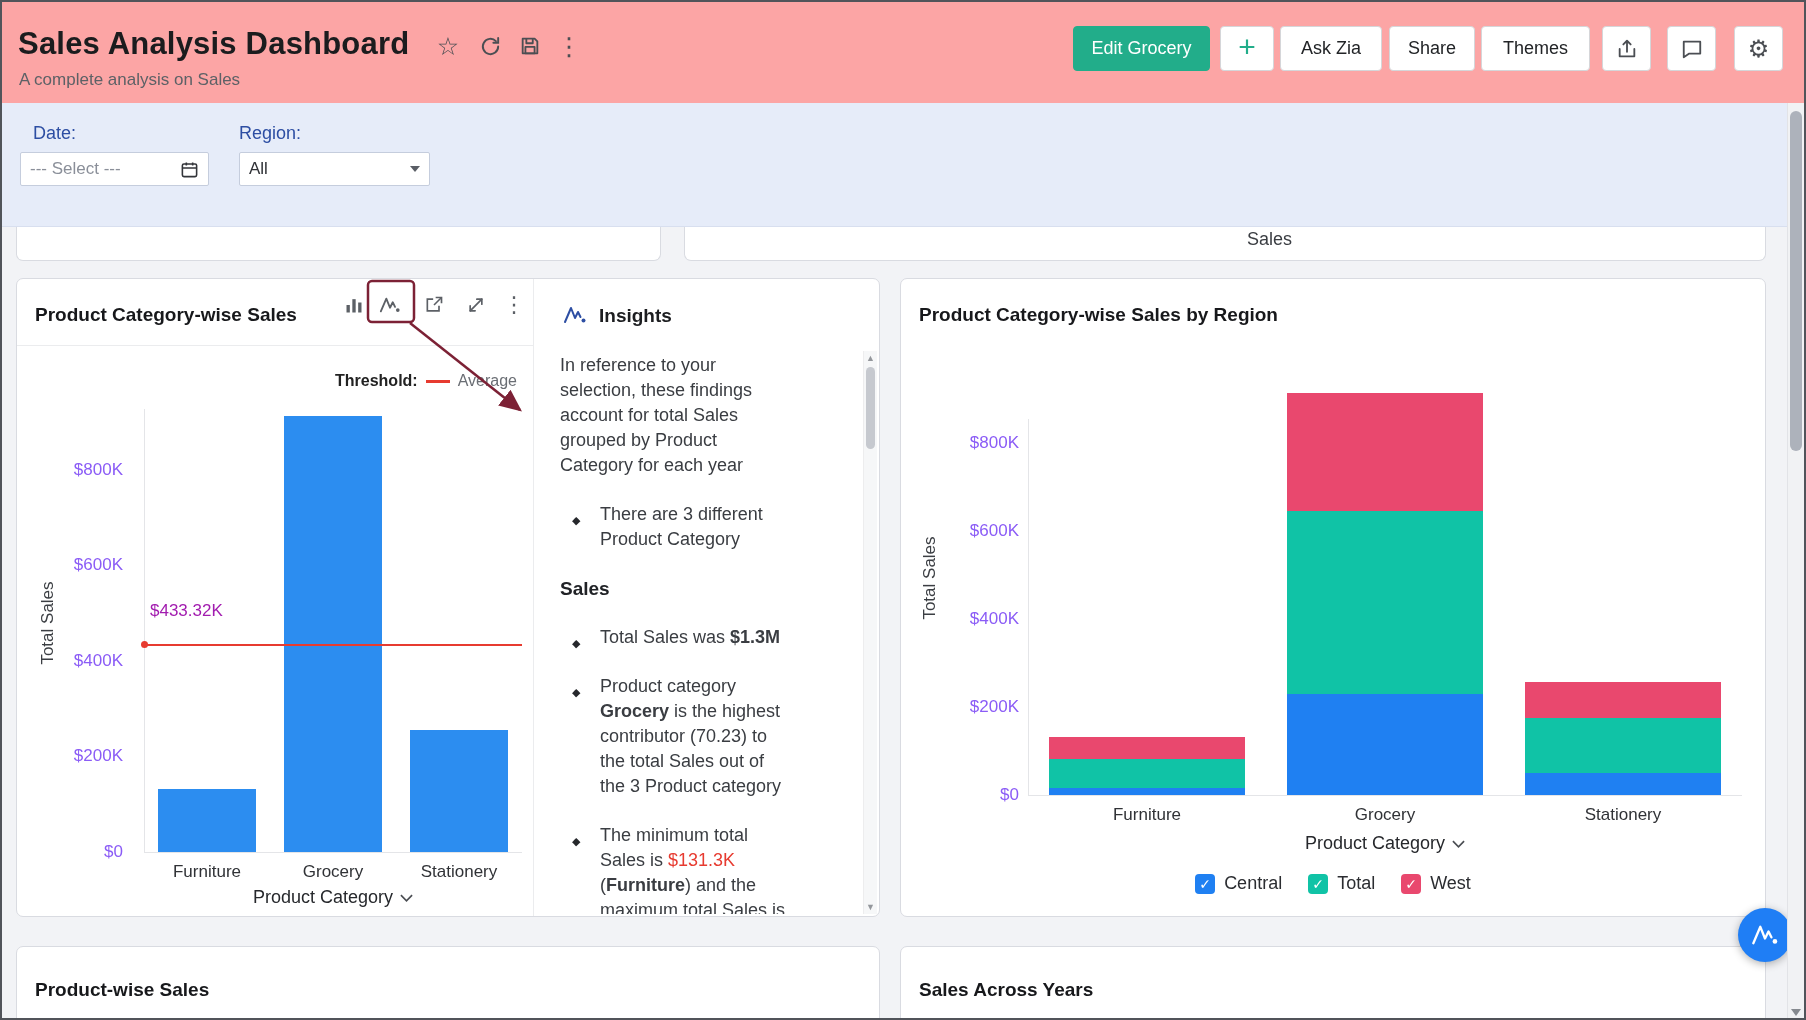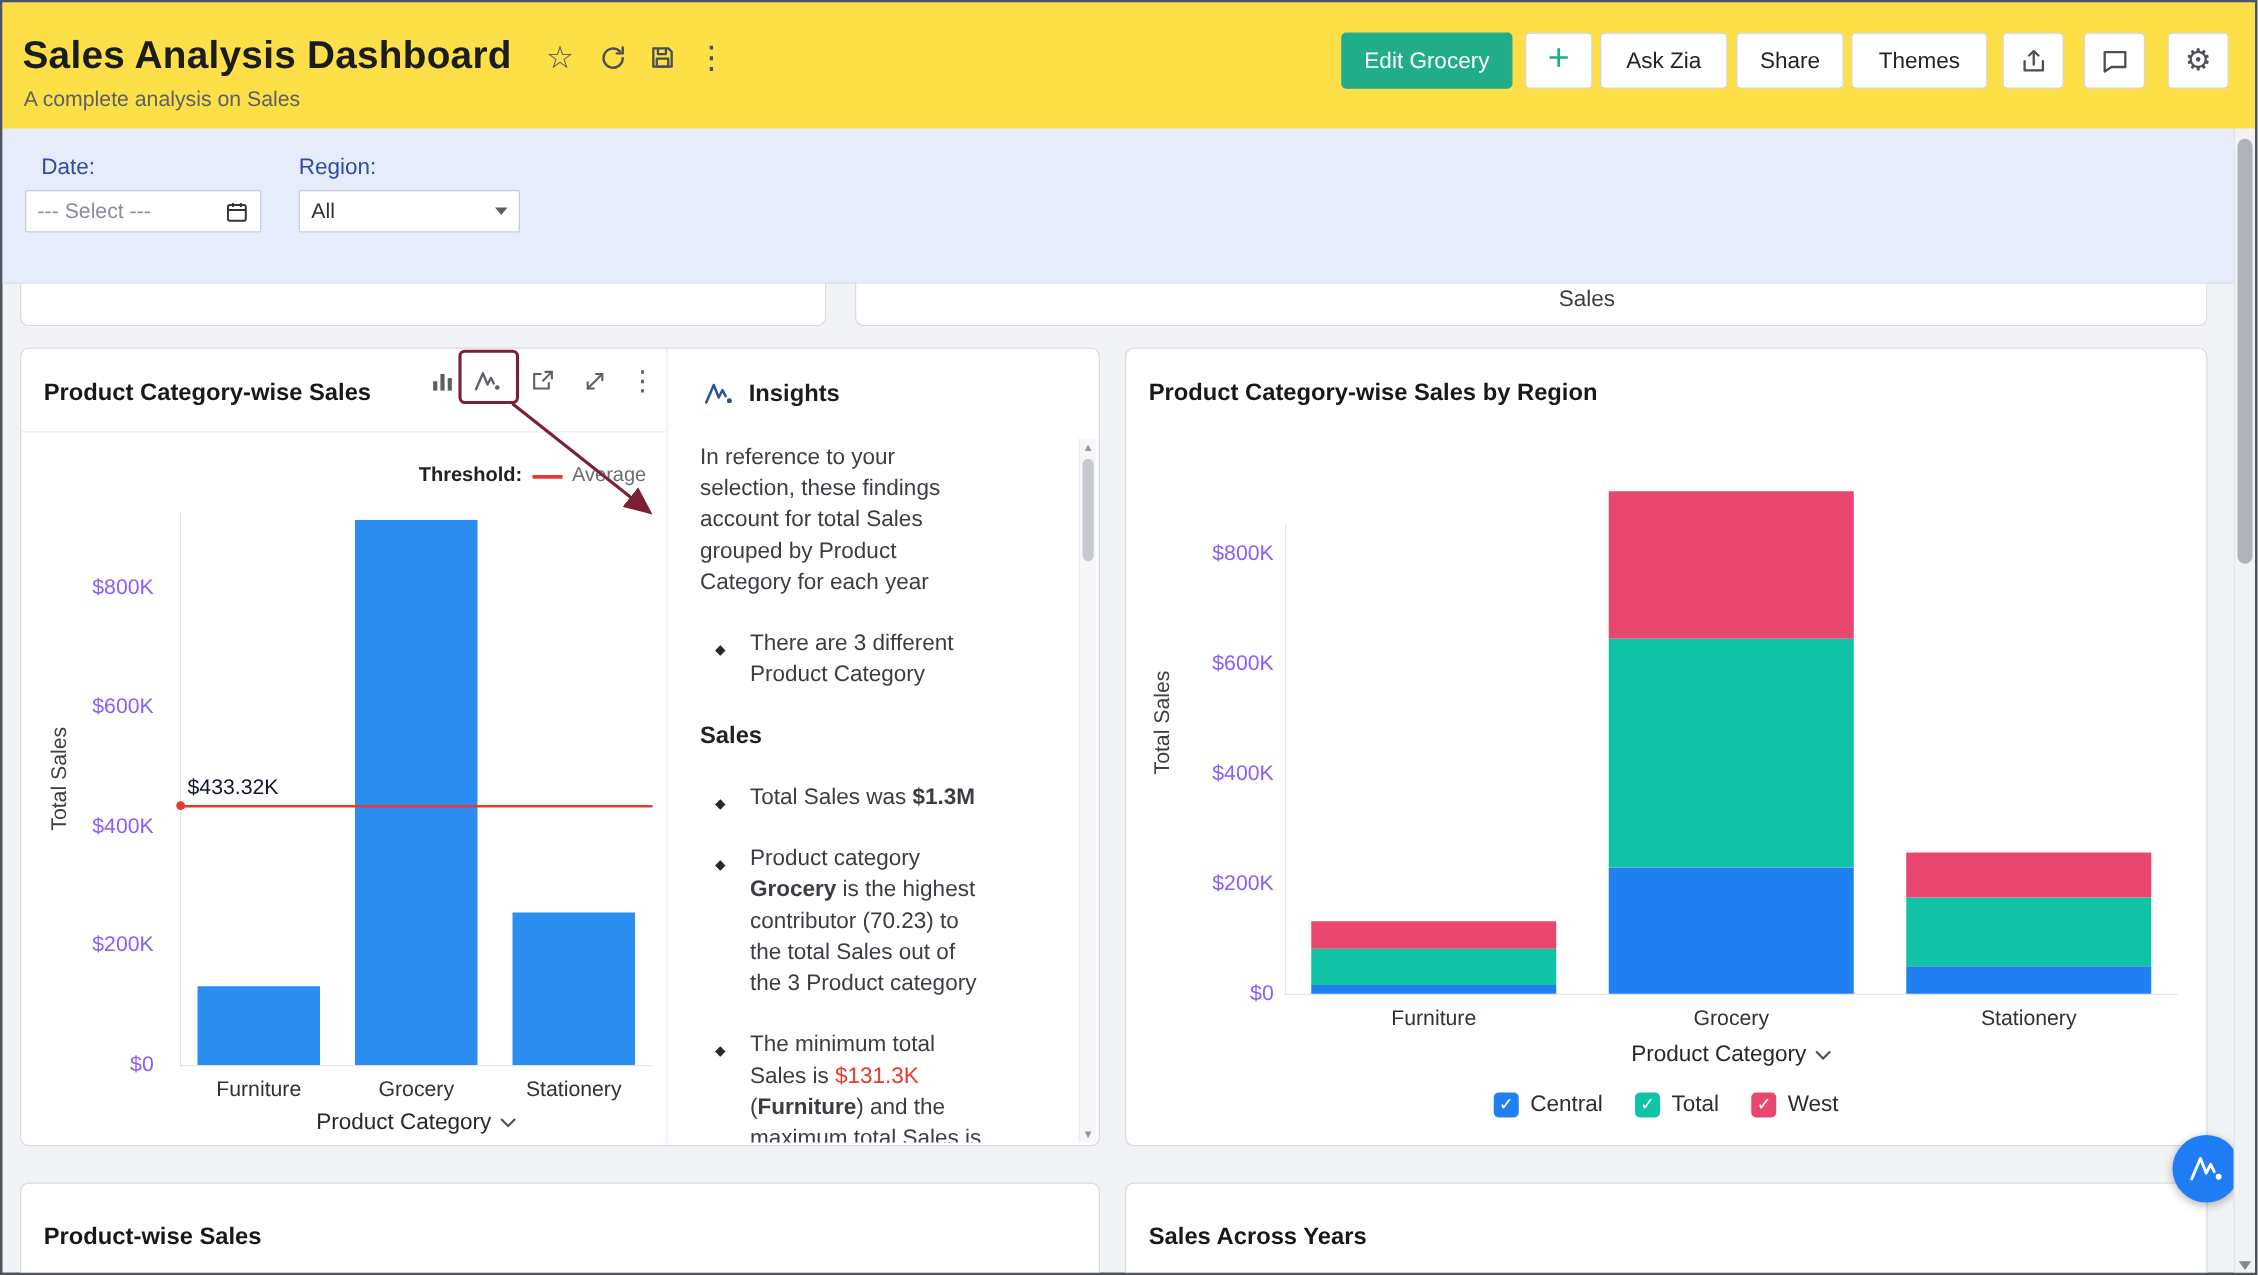--- a/index.html
+++ b/index.html
@@ -1,19 +1,19 @@
 <!DOCTYPE html>
 <html><head>
 <meta charset="utf-8">
 <style>
 *{box-sizing:border-box;margin:0;padding:0}
 html,body{background:#9aa0a8}
 .screen{position:relative;width:1806px;height:1020px;background:#f2f3f6;font-family:"Liberation Sans","DejaVu Sans",sans-serif;overflow:hidden;border:2px solid #51545a}
 
-.header{position:absolute;left:0;top:0;width:1802px;height:101px;background:#fde047}
+.header{position:absolute;left:0;top:0;width:1802px;height:101px;background:#fca5a5}
 .page-title{position:absolute;left:16px;top:24px;font-size:31px;font-weight:700;color:#1b1c1e;letter-spacing:.2px}
 .page-subtitle{position:absolute;left:17px;top:68px;font-size:17px;color:#5d6166}
 .tico{position:absolute;top:28px;width:32px;height:32px;display:flex;align-items:center;justify-content:center;color:#4b4e53;cursor:pointer;background:none;border:none;font-size:25px;line-height:1}
 .hbtn{position:absolute;top:24px;height:45px;display:flex;align-items:center;justify-content:center;background:#fff;border:1px solid #d5d6d9;border-radius:4px;font-size:18px;color:#222427;cursor:pointer;font-family:inherit}
 .hbtn.primary{background:#22ad8a;border-color:#22ad8a;color:#fff}
 .hbtn.plus{color:#22ad8a;font-size:30px;padding-bottom:3px}
 
 .filter-bar{position:absolute;left:0;top:101px;width:1802px;height:124px;background:#e6ecf9;border-bottom:1px solid #d8dfef}
 .f-label{position:absolute;top:20px;font-size:18px;color:#2d4ea3}
 .select{position:absolute;top:49px;height:34px;background:#fff;border:1px solid #c5cddd;border-radius:2px;display:flex;align-items:center;padding:0 9px;cursor:pointer}
@@ -120,21 +120,21 @@
   <div class="filter-bar">
     <div class="f-label" style="left:31px">Date:</div>
     <div class="select" style="left:18px;width:189px">
       <span class="val" style="color:#8a8f99">--- Select ---</span>
       <svg viewBox="0 0 24 24" width="19" height="19" fill="none" stroke="#33353a" stroke-width="2">
           <rect x="3" y="5" width="18" height="16" rx="2"></rect>
           <path d="M8 3v4M16 3v4M3 10h18"></path>
         </svg>
     </div>
     <div class="f-label" style="left:237px">Region:</div>
-    <div class="select" style="left:237px;width:177px">
+    <div class="select" style="left:237px;width:191px">
       <span class="val" style="color:#2f3136">All</span>
       <span class="caret"></span>
     </div>
   </div>
 
   <div class="pcard" style="left:14px;width:645px"></div>
   <div class="pcard" style="left:682px;width:1082px">
     <div class="partial-axis-label" style="left:562px;top:2px">Sales</div>
   </div>
 
@@ -183,21 +183,21 @@
         <div class="ytick" style="left: 34px; width: 72px; top: 276.2px;">$600K</div>
         <div class="ytick" style="left: 34px; width: 72px; top: 180.6px;">$800K</div>
         <div class="bar" style="left: 141px; top: 510.239px; width: 98px; height: 62.7614px; background: rgb(44, 141, 240);"></div>
         <div class="xtick" style="left: 127px; top: 583px; width: 126px;">Furniture</div>
         <div class="bar" style="left: 267px; top: 136.586px; width: 98px; height: 436.414px; background: rgb(44, 141, 240);"></div>
         <div class="xtick" style="left: 253px; top: 583px; width: 126px;">Grocery</div>
         <div class="bar" style="left: 393px; top: 450.775px; width: 98px; height: 122.225px; background: rgb(44, 141, 240);"></div>
         <div class="xtick" style="left: 379px; top: 583px; width: 126px;">Stationery</div>
         <div class="avg-line" style="left: 127px; top: 364.873px; width: 378px; background: rgb(231, 59, 48);"></div>
         <div class="avg-dot" style="left: 124px; top: 362.373px; background: rgb(231, 59, 48);"></div>
-        <div class="avg-label" style="left: 133px; top: 341px; color: #0f172a;">$433.32K</div>
+        <div class="avg-label" style="left: 133px; top: 322px; color: #a21caf;">$433.32K</div>
       </div>
 
     <div class="threshold-legend" style="right:362px;top:93px">
       <span class="tl-label">Threshold:</span>
       <span class="tl-line"></span>
       <span>Average</span>
     </div>
 
     <div class="v-label" style="left:-39px;top:334px">Total Sales</div>
     <div class="axis-title" style="left:127px;top:608px;width:378px">

